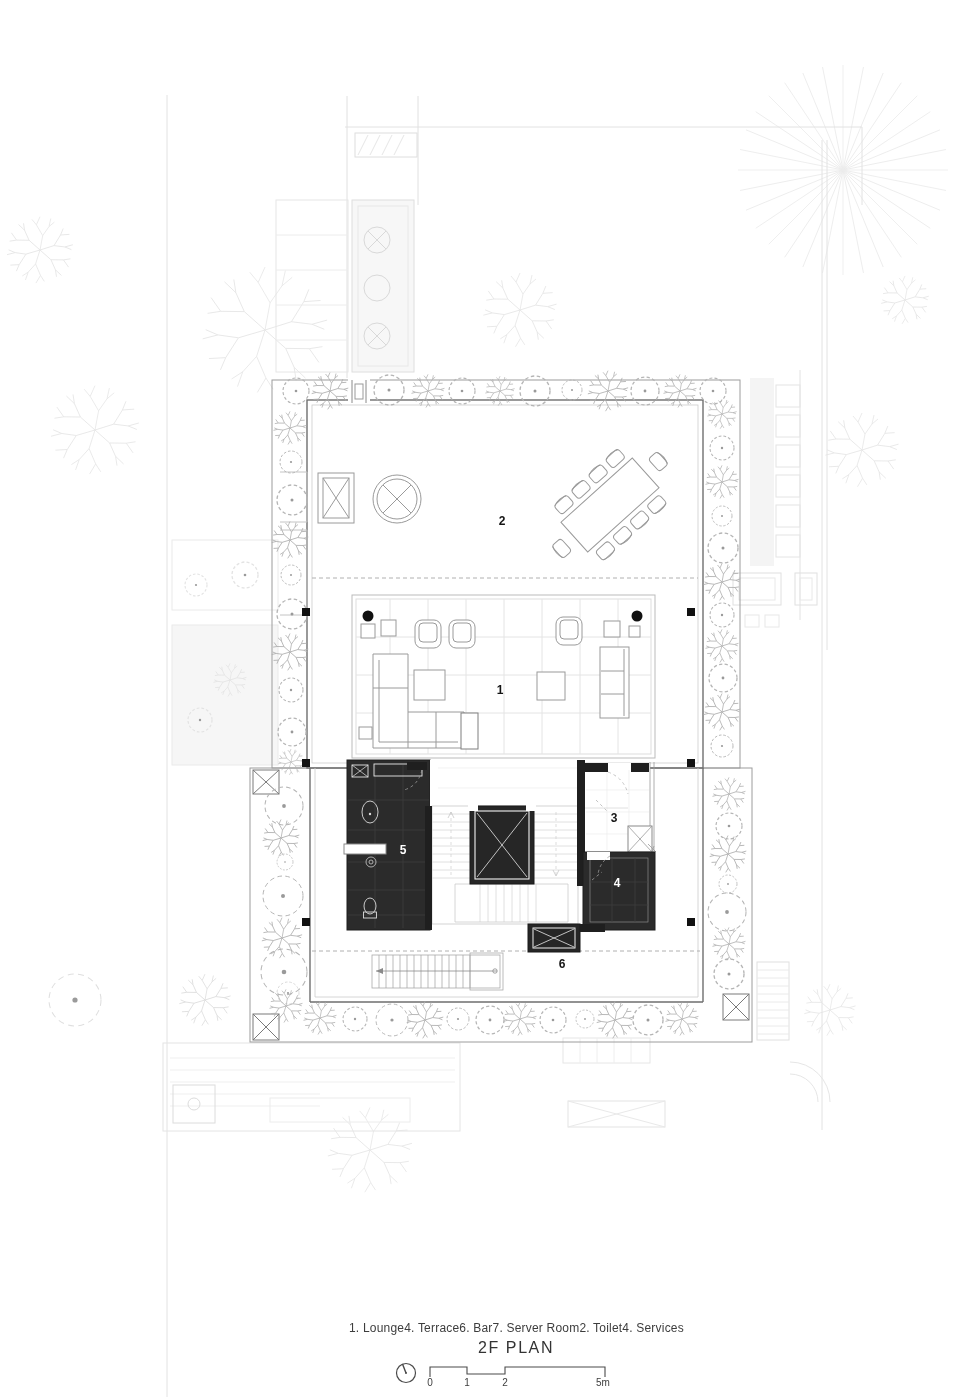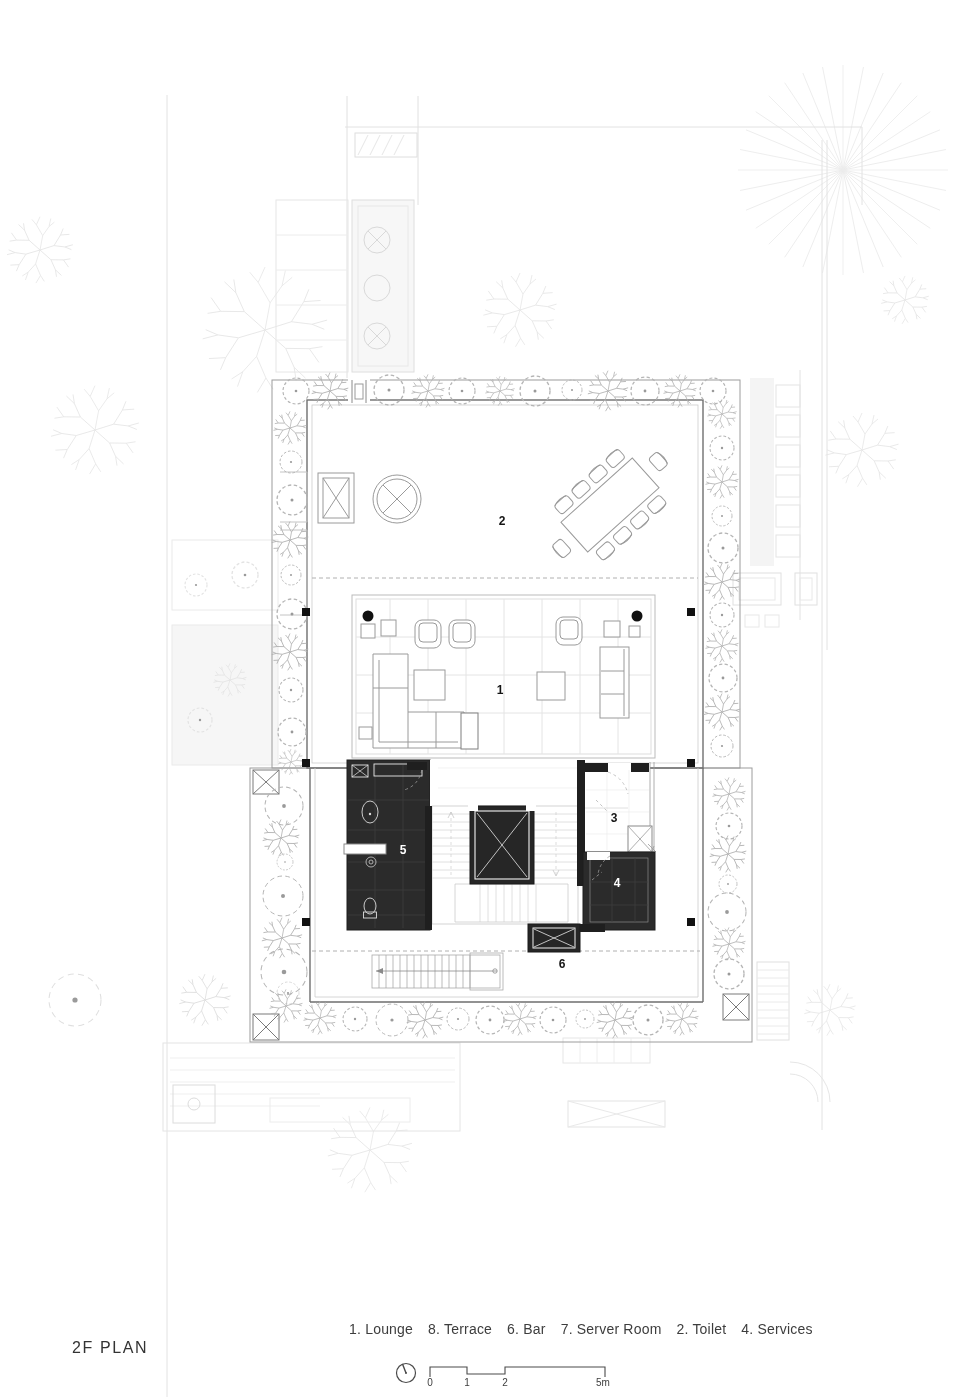--- a/index.html
+++ b/index.html
@@ -2,23 +2,23 @@
 <html><head>
 <meta charset="utf-8">
 <style>
   html,body{margin:0;padding:0;background:#fff;}
   .page{position:relative;width:960px;height:1397px;background:#fff;overflow:hidden;
         font-family:"Liberation Sans",sans-serif;}
   .plan-svg{position:absolute;left:0;top:0;}
   .room-num{position:absolute;transform:translate(-50%,-50%);font-size:12px;font-weight:bold;
             color:#141414;line-height:1;}
   .room-num.light{color:#fff;}
-  .legend{position:absolute;left:349px;top:1321px;display:flex;gap:15px;font-size:14px;
+  .legend{position:absolute;left:349px;top:1321px;display:flex;font-size:12px;
           color:#3d3d3d;letter-spacing:.2px;white-space:nowrap;}
-  .plan-title{position:absolute;left:72px;top:1339px;width:888px;text-align:left;
+  .plan-title{position:absolute;left:72px;top:1339px;width:888px;text-align:center;
               font-size:16px;letter-spacing:1.6px;color:#333;}
   .scale-label{position:absolute;top:1377px;transform:translateX(-50%);font-size:10px;color:#3d3d3d;}
 </style>
 </head>
 <body>
 
 <div class="page">
 
 <svg class="plan-svg" width="960" height="1397" viewBox="0 0 960 1397">
   <defs>
@@ -393,21 +393,21 @@
 
   <div class="room-num" style="left:500px;top:690px;">1</div>
   <div class="room-num" style="left:502px;top:521px;">2</div>
   <div class="room-num" style="left:614px;top:818px;">3</div>
   <div class="room-num light" style="left:617px;top:883px;">4</div>
   <div class="room-num light" style="left:403px;top:850px;">5</div>
   <div class="room-num" style="left:562px;top:964px;">6</div>
 
   <div class="legend">
     <span>1. Lounge</span>
-    <span>8. Terrace</span>
+    <span>4. Terrace</span>
     <span>6. Bar</span>
     <span>7. Server Room</span>
     <span>2. Toilet</span>
     <span>4. Services</span>
   </div>
 
   <div class="plan-title">2F PLAN</div>
 
   <span class="scale-label" style="left:430px;">0</span>
   <span class="scale-label" style="left:467px;">1</span>

